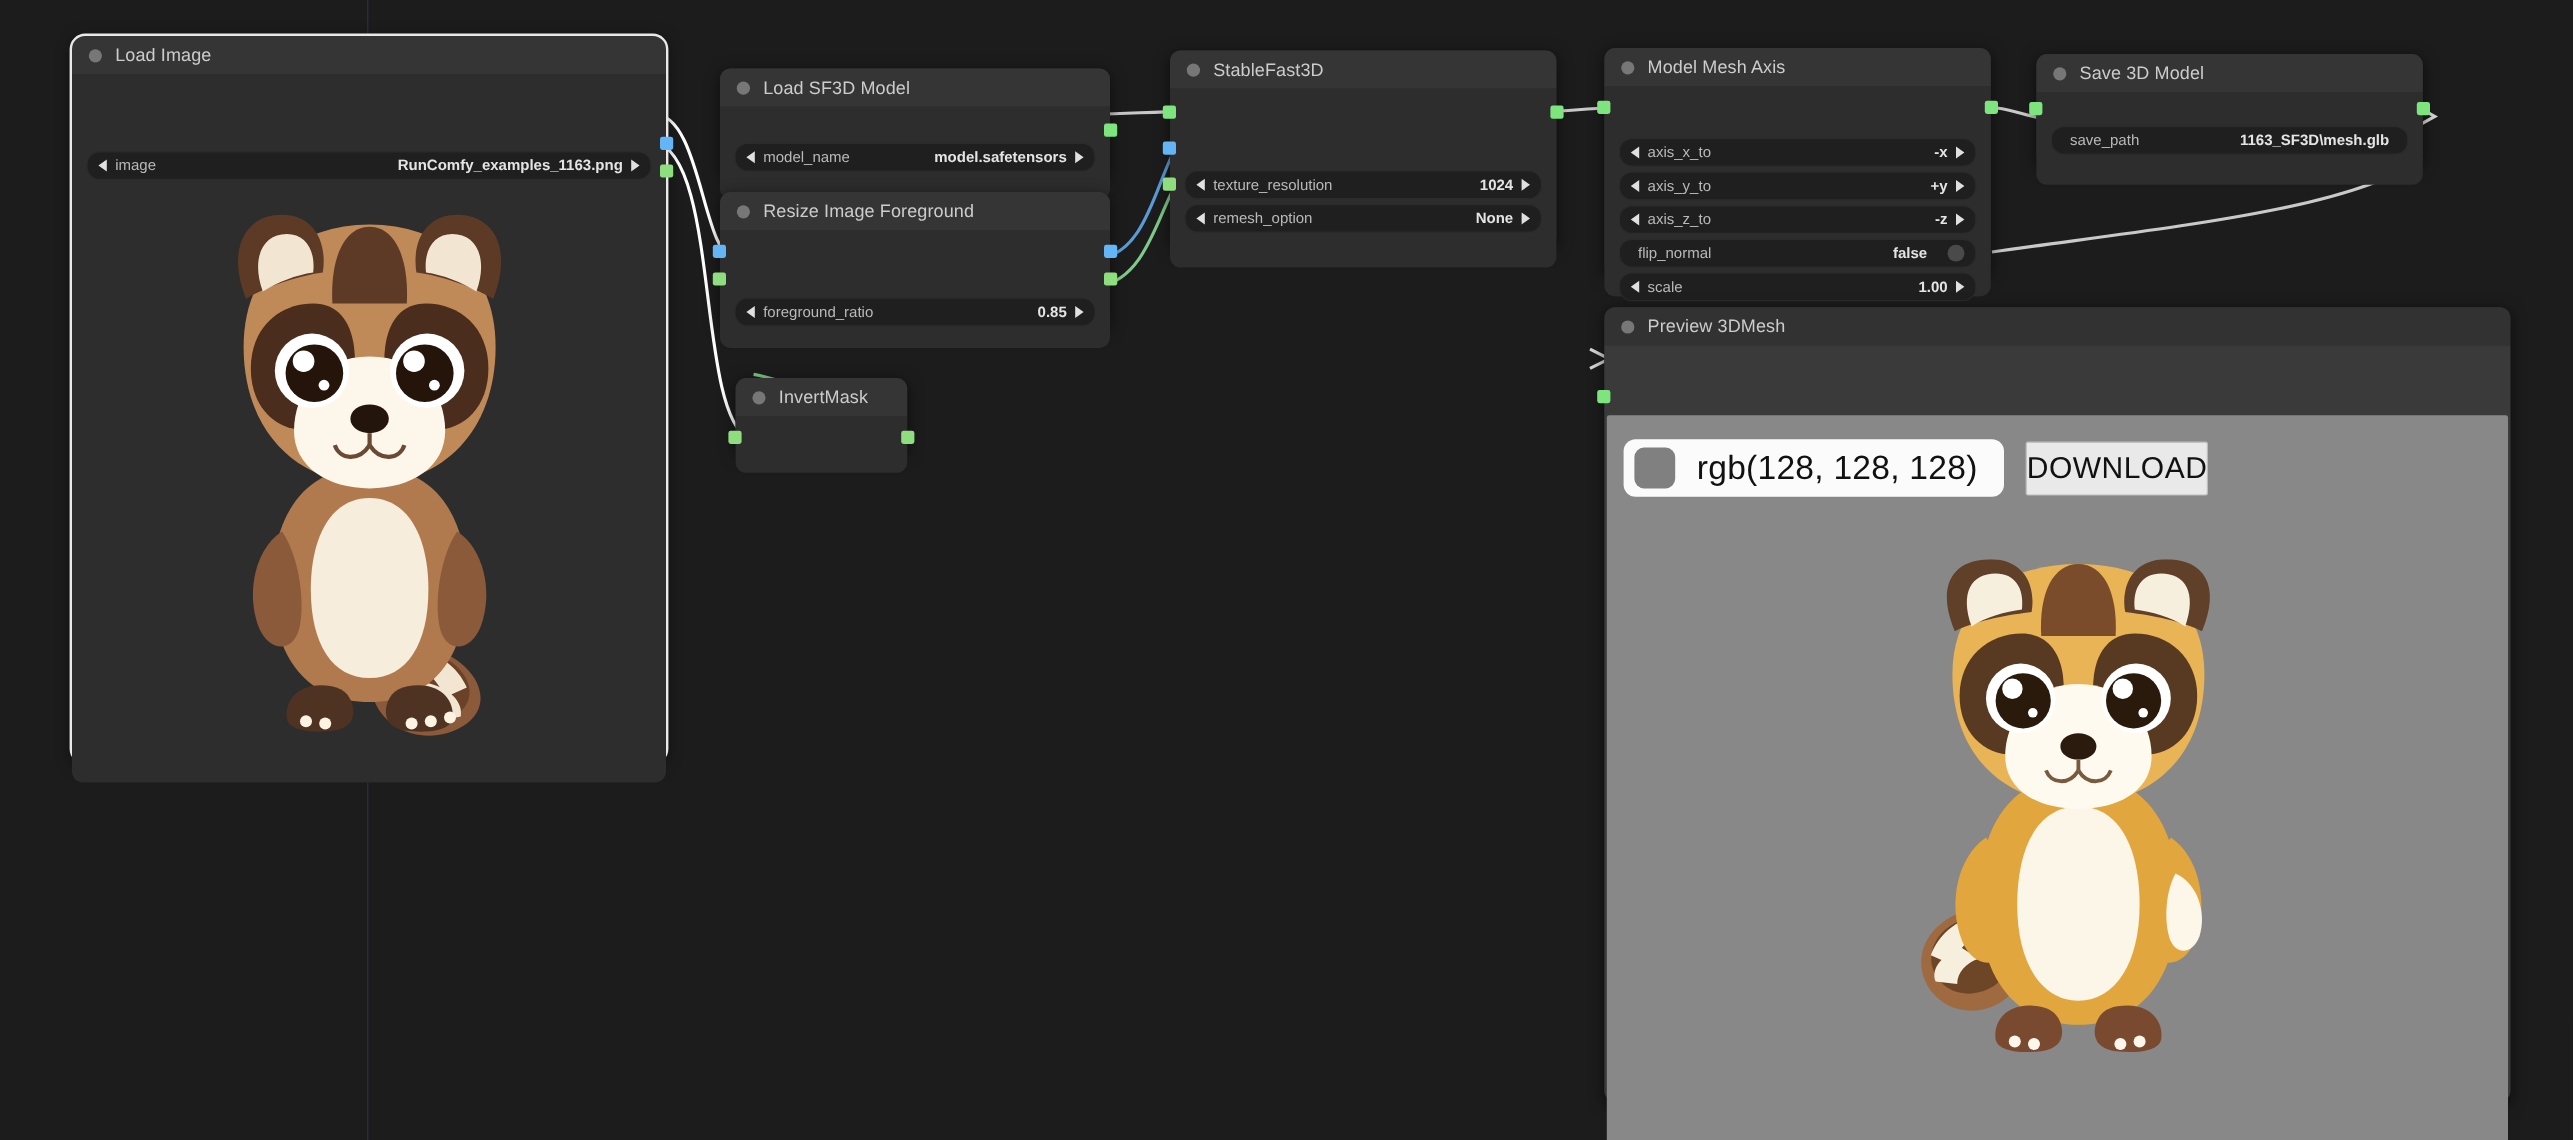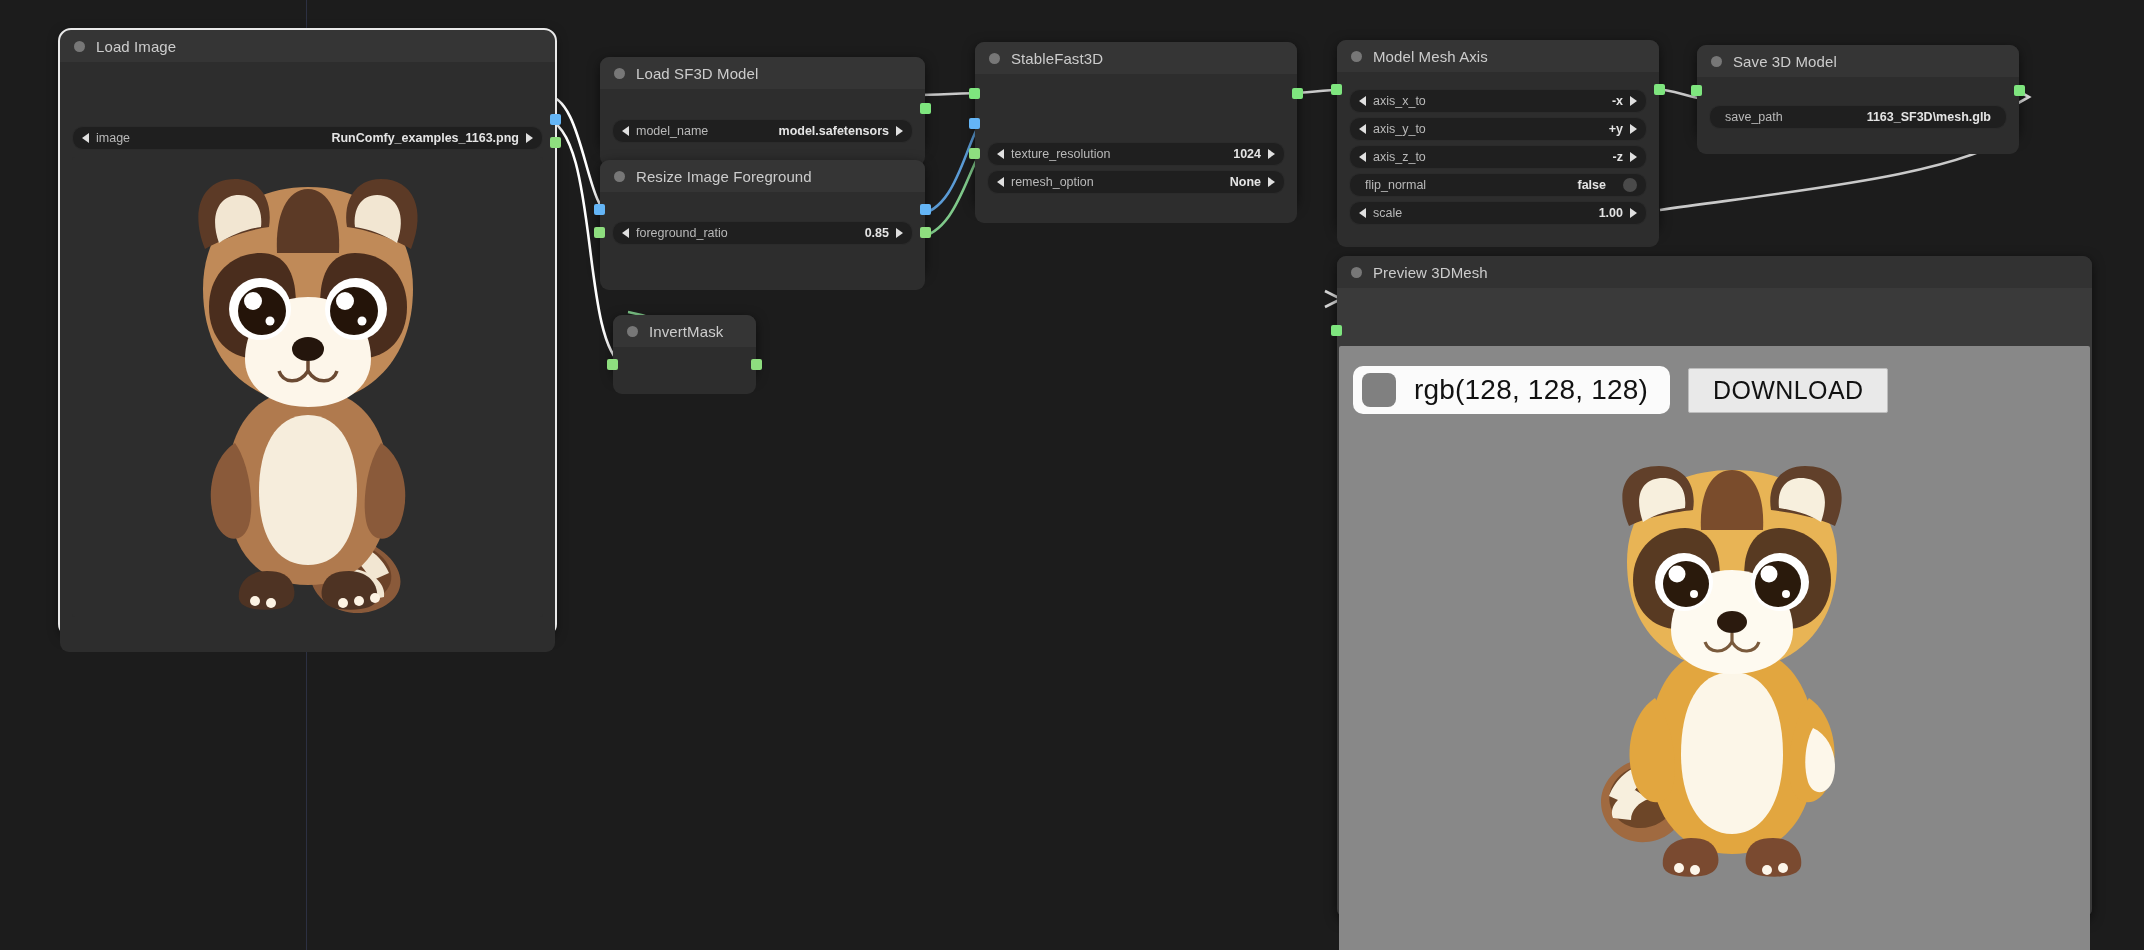--- a/index.html
+++ b/index.html
@@ -53,21 +53,21 @@
           align-items:center;justify-content:center;background:#2d2d2d;}
 
   
   .viewer{position:absolute;background:#888888;border-radius:2px;overflow:hidden;}
   .vtoolbar{position:absolute;left:14px;top:20px;display:flex;align-items:center;gap:18px;}
   .colorchip{display:flex;align-items:center;gap:18px;background:#fbfbfb;border-radius:10px;
              padding:7px 22px 7px 9px;}
   .swatch{width:34px;height:34px;border-radius:8px;background:#808080;}
   .chiptext{font-size:28px;color:#111;letter-spacing:.2px;}
   .dlbtn{background:#e9e9e9;border:1px solid #bdbdbd;border-radius:2px;
-         padding:7px 24px;font-size:25px;color:#111;letter-spacing:.4px;}
+         padding:7px 0;font-size:25px;color:#111;letter-spacing:.4px;}
 </style>
 </head>
 <body>
 
 <div id="canvas" style="background: rgb(28, 28, 28);">
 
   <div class="guide-v" style="left:306px;"></div>
 
   <svg class="links" viewBox="0 0 2144 950">
 
@@ -194,21 +194,21 @@
   <div class="node" style="left:600px;top:160px;width:325px;height:113px;">
     <div class="title">
       <span class="tdot"></span>
       <span class="ttext">Resize Image Foreground</span>
     </div>
     <div class="body" style="height:81px;">
       <span class="port img" style="left:-6px;top:12px;"></span>
       <span class="port mask" style="left:-6px;top:35px;"></span>
       <span class="port img" style="right:-6px;top:12px;"></span>
       <span class="port mask" style="right:-6px;top:35px;"></span>
-      <div class="w combo" style="margin-top:21px;">
+      <div class="w combo" style="margin-top:48px;">
         <span class="name">
             <i class="arrowL"></i>
           <span>foreground_ratio</span>
           </span>
         <span class="name">
             <span class="val">0.85</span>
           <i class="arrowR"></i>
           </span>
       </div>
     </div>
@@ -259,21 +259,21 @@
   </div>
 
   <div class="node" style="left:1337px;top:40px;width:322px;height:190px;">
     <div class="title">
       <span class="tdot"></span>
       <span class="ttext">Model Mesh Axis</span>
     </div>
     <div class="body" style="height:158px;">
       <span class="port mesh" style="left:-6px;top:12px;"></span>
       <span class="port mesh" style="right:-6px;top:12px;"></span>
-      <div class="w combo" style="margin-top:9px;">
+      <div class="w combo" style="margin-top:35px;">
         <span class="name">
             <i class="arrowL"></i>
           <span>axis_x_to</span>
           </span>
         <span class="name">
             <span class="val">-x</span>
           <i class="arrowR"></i>
           </span>
       </div>
       <div class="w combo">

